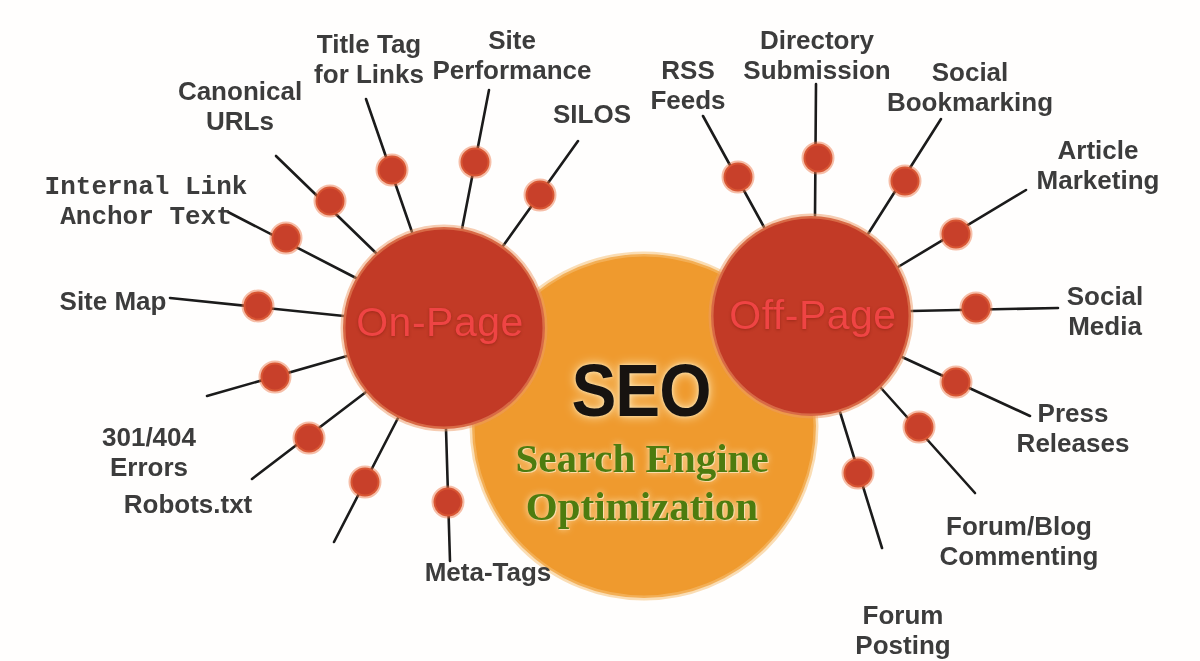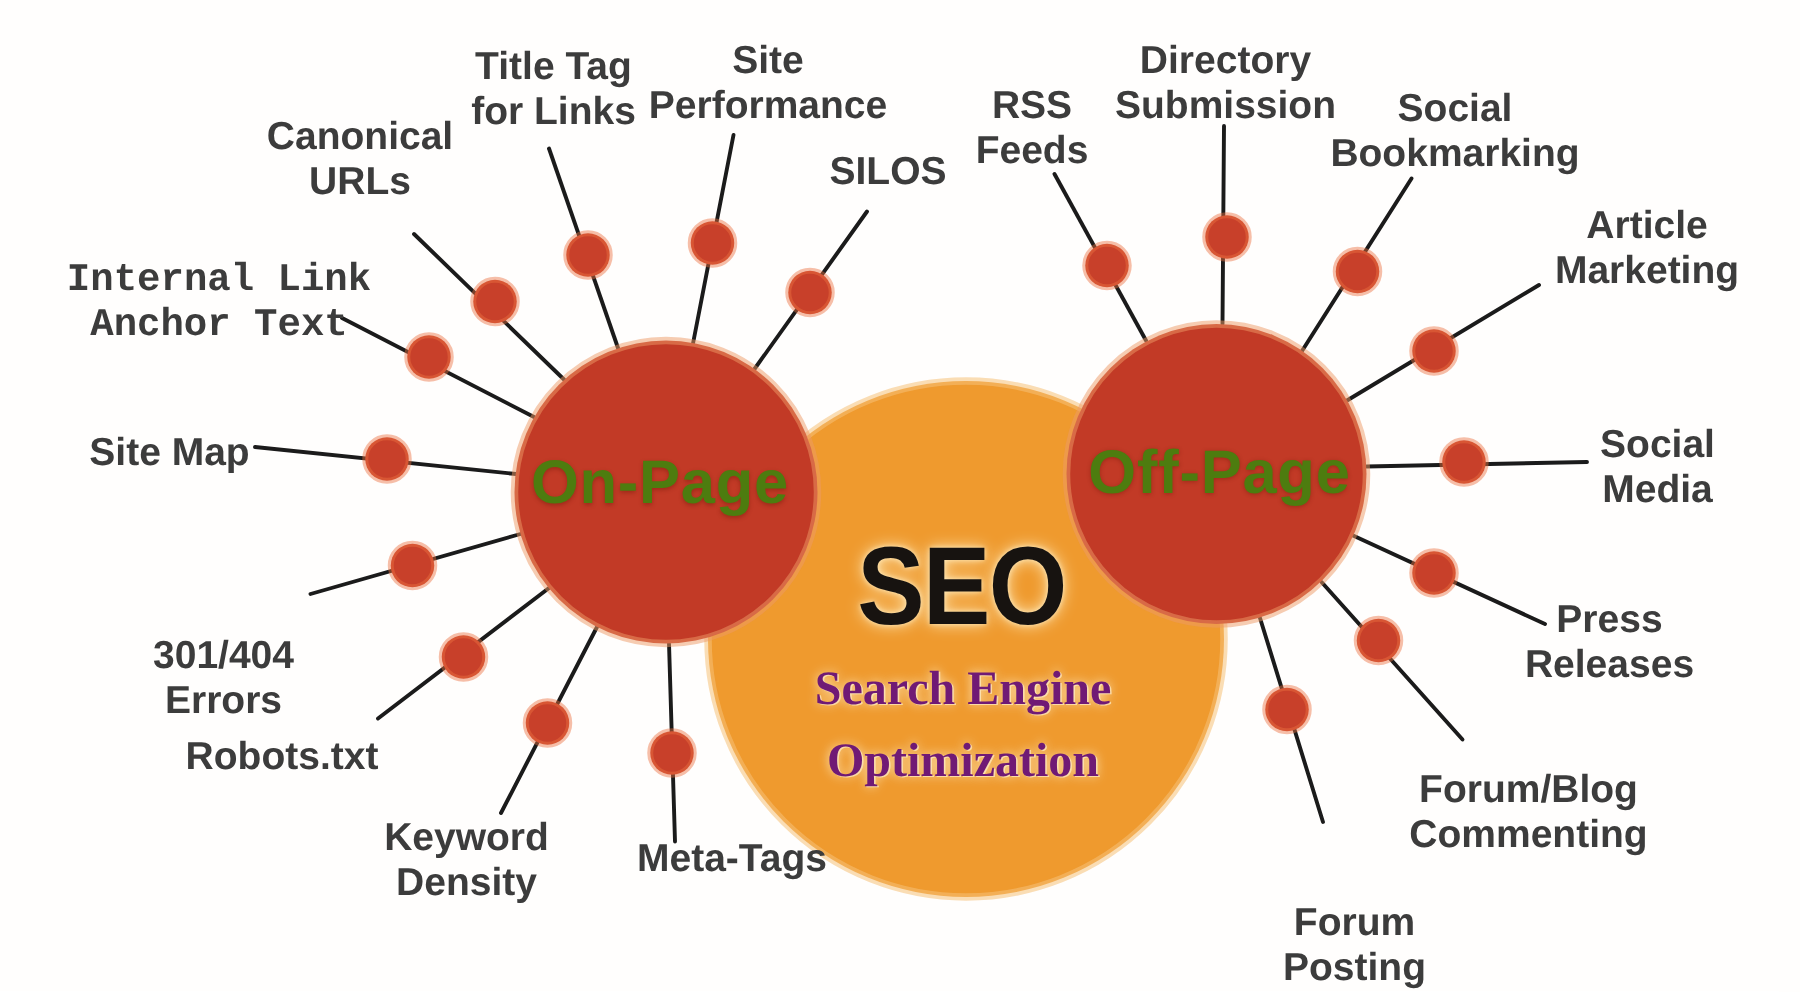--- a/index.html
+++ b/index.html
@@ -24,45 +24,45 @@
     text-align:center;
     font-weight:700;
     font-size:26px;
     line-height:1.17;
     color:#3c3c3c;
     letter-spacing:0px;
   }
   .circle-title{
     position:absolute;
     transform:translate(-50%,-50%);
-    font-weight:700;
+    font-weight:400;
     font-size:41px;
-    color:#4d7c0f;
+    color:#ef4444;
     text-shadow:0 1px 3px rgba(110,25,8,.45);
     letter-spacing:.5px;
   }
   .hub-acronym{
     position:absolute;
     transform:translate(-50%,-50%) scale(1.02,1.12);
     font-weight:700;
     font-size:66px;
     letter-spacing:-1px;
     color:#171310;
     text-shadow:0 0 10px rgba(255,236,190,.95),0 0 3px rgba(255,236,190,.9);
   }
   .hub-subtitle{
     position:absolute;
     transform:translate(-50%,-50%);
     white-space:pre-line;
     text-align:center;
     font-family:"Liberation Serif", serif;
     font-weight:700;
-    font-size:32px;
+    font-size:41px;
     line-height:48px;
-    color:#701a75;
+    color:#4d7c0f;
     text-shadow:0 0 7px rgba(255,238,200,.9),1px 1px 0 rgba(255,244,214,.65);
   }
 </style>
 </head>
 <body>
 
 <div id="stage">
 
   <svg id="diagram-svg" viewBox="0 0 1200 661">
 
@@ -125,22 +125,20 @@
 Performance</div>
   <div class="lbl" style="left:592px;top:114px;">SILOS</div>
   <div class="lbl" style="left:240px;top:106px;">Canonical
 URLs</div>
   <div class="lbl" style="left:146px;top:202px;font-family:Liberation Mono, monospace;">Internal Link
 Anchor Text</div>
   <div class="lbl" style="left:113px;top:301px;">Site Map</div>
   <div class="lbl" style="left:149px;top:411px;margin-top:41px;">301/404
 Errors</div>
   <div class="lbl" style="left:188px;top:504px;">Robots.txt</div>
-  <div class="lbl" style="left:311px;top:573px;">Keyword
-Density</div>
   <div class="lbl" style="left:452px;top:572px;margin-left:36px;">Meta-Tags</div>
 
   <div class="lbl" style="left:817px;top:55px;">Directory
 Submission</div>
   <div class="lbl" style="left:688px;top:85px;">RSS
 Feeds</div>
   <div class="lbl" style="left:970px;top:87px;">Social
 Bookmarking</div>
   <div class="lbl" style="left:1098px;top:165px;">Article
 Marketing</div>

